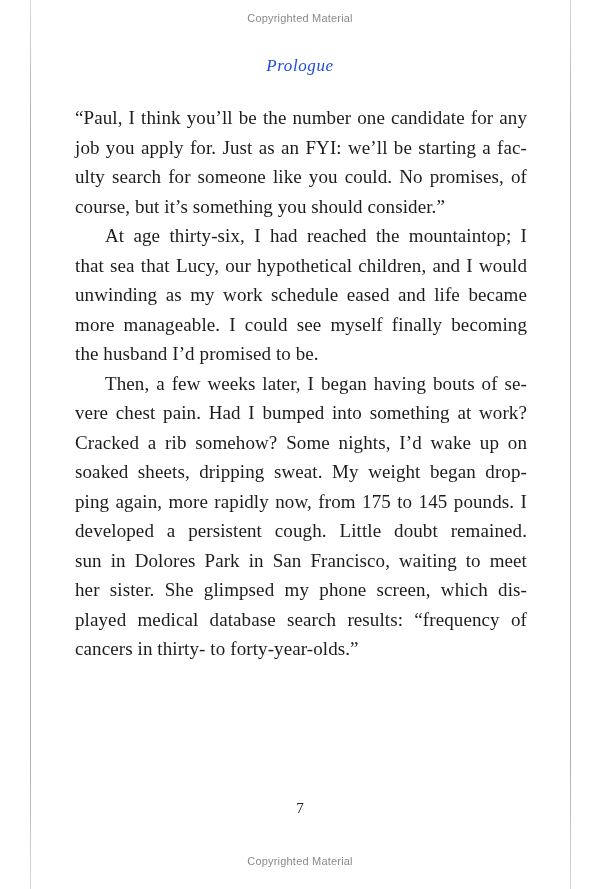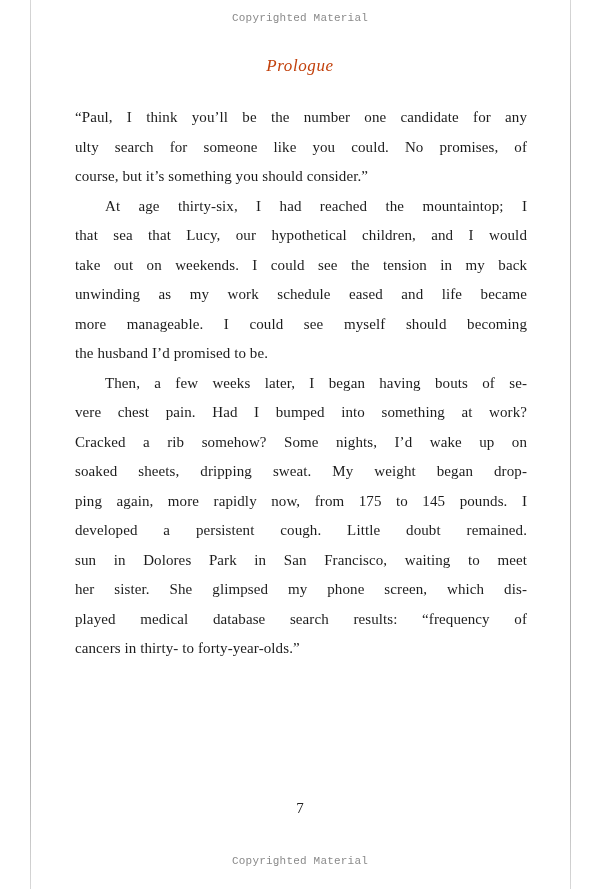--- a/index.html
+++ b/index.html
@@ -23,44 +23,44 @@
     width: 1px;
     background: linear-gradient(to bottom, #d8d8d8, #aeaeae 15%, #aeaeae 85%, #d8d8d8);
   }
   .edge-left  { left: 30px; }
   .edge-right { left: 570px; }
   .copyright {
     position: absolute;
     left: 0;
     width: 100%;
     text-align: center;
-    font-family: Liberation Mono, monospace;
+    font-family: Liberation Sans, sans-serif;
     font-size: 11px;
     color: #8a8a8a;
     letter-spacing: 0.2px;
   }
   .copyright.top    { top: 12px; }
   .copyright.bottom { top: 855px; }
   .chapter-title {
     position: absolute;
     top: 56px;
     left: 0;
     width: 100%;
     text-align: center;
     font-style: italic;
     font-size: 17px;
     letter-spacing: 0.6px;
-    color: #c2410c;
+    color: #1d4ed8;
   }
   .text-block {
     position: absolute;
     top: 103px;
     left: 75px;
     width: 452px;
-    font-size: 15px;
+    font-size: 19px;
     line-height: 29.5px;
     letter-spacing: 0.1px;
   }
   .paragraph { margin: 0; }
   .line {
     text-align: justify;
     text-align-last: justify;
     text-justify: inter-word;
     white-space: normal;
   }
@@ -90,30 +90,30 @@
   <div class="edge edge-right"></div>
 
   <div class="copyright top">Copyrighted Material</div>
 
   <div class="chapter-title">Prologue</div>
 
   <div class="text-block">
 
     <div class="paragraph">
       <div class="line">“Paul, I think you’ll be the number one candidate for any</div>
+      <div class="line">job you apply for. Just as an FYI: we’ll be starting a fac-</div>
       <div class="line">ulty search for someone like you could. No promises, of</div>
       <div class="line last">course, but it’s something you should consider.”</div>
     </div>
 
     <div class="paragraph">
       <div class="line indent">At age thirty-six, I had reached the mountaintop; I</div>
       <div class="line">that sea that Lucy, our hypothetical children, and I would</div>
-      <div class="line">take out on weekends. I could see the tension in my back</div>
       <div class="line">unwinding as my work schedule eased and life became</div>
-      <div class="line">more manageable. I could see myself should becoming</div>
+      <div class="line">more manageable. I could see myself finally becoming</div>
       <div class="line last">the husband I’d promised to be.</div>
     </div>
 
     <div class="paragraph">
       <div class="line indent">Then, a few weeks later, I began having bouts of se-</div>
       <div class="line">vere chest pain. Had I bumped into something at work?</div>
       <div class="line">Cracked a rib somehow? Some nights, I’d wake up on</div>
       <div class="line">soaked sheets, dripping sweat. My weight began drop-</div>
       <div class="line">ping again, more rapidly now, from 175 to 145 pounds. I</div>
       <div class="line">developed a persistent cough. Little doubt remained.</div>

